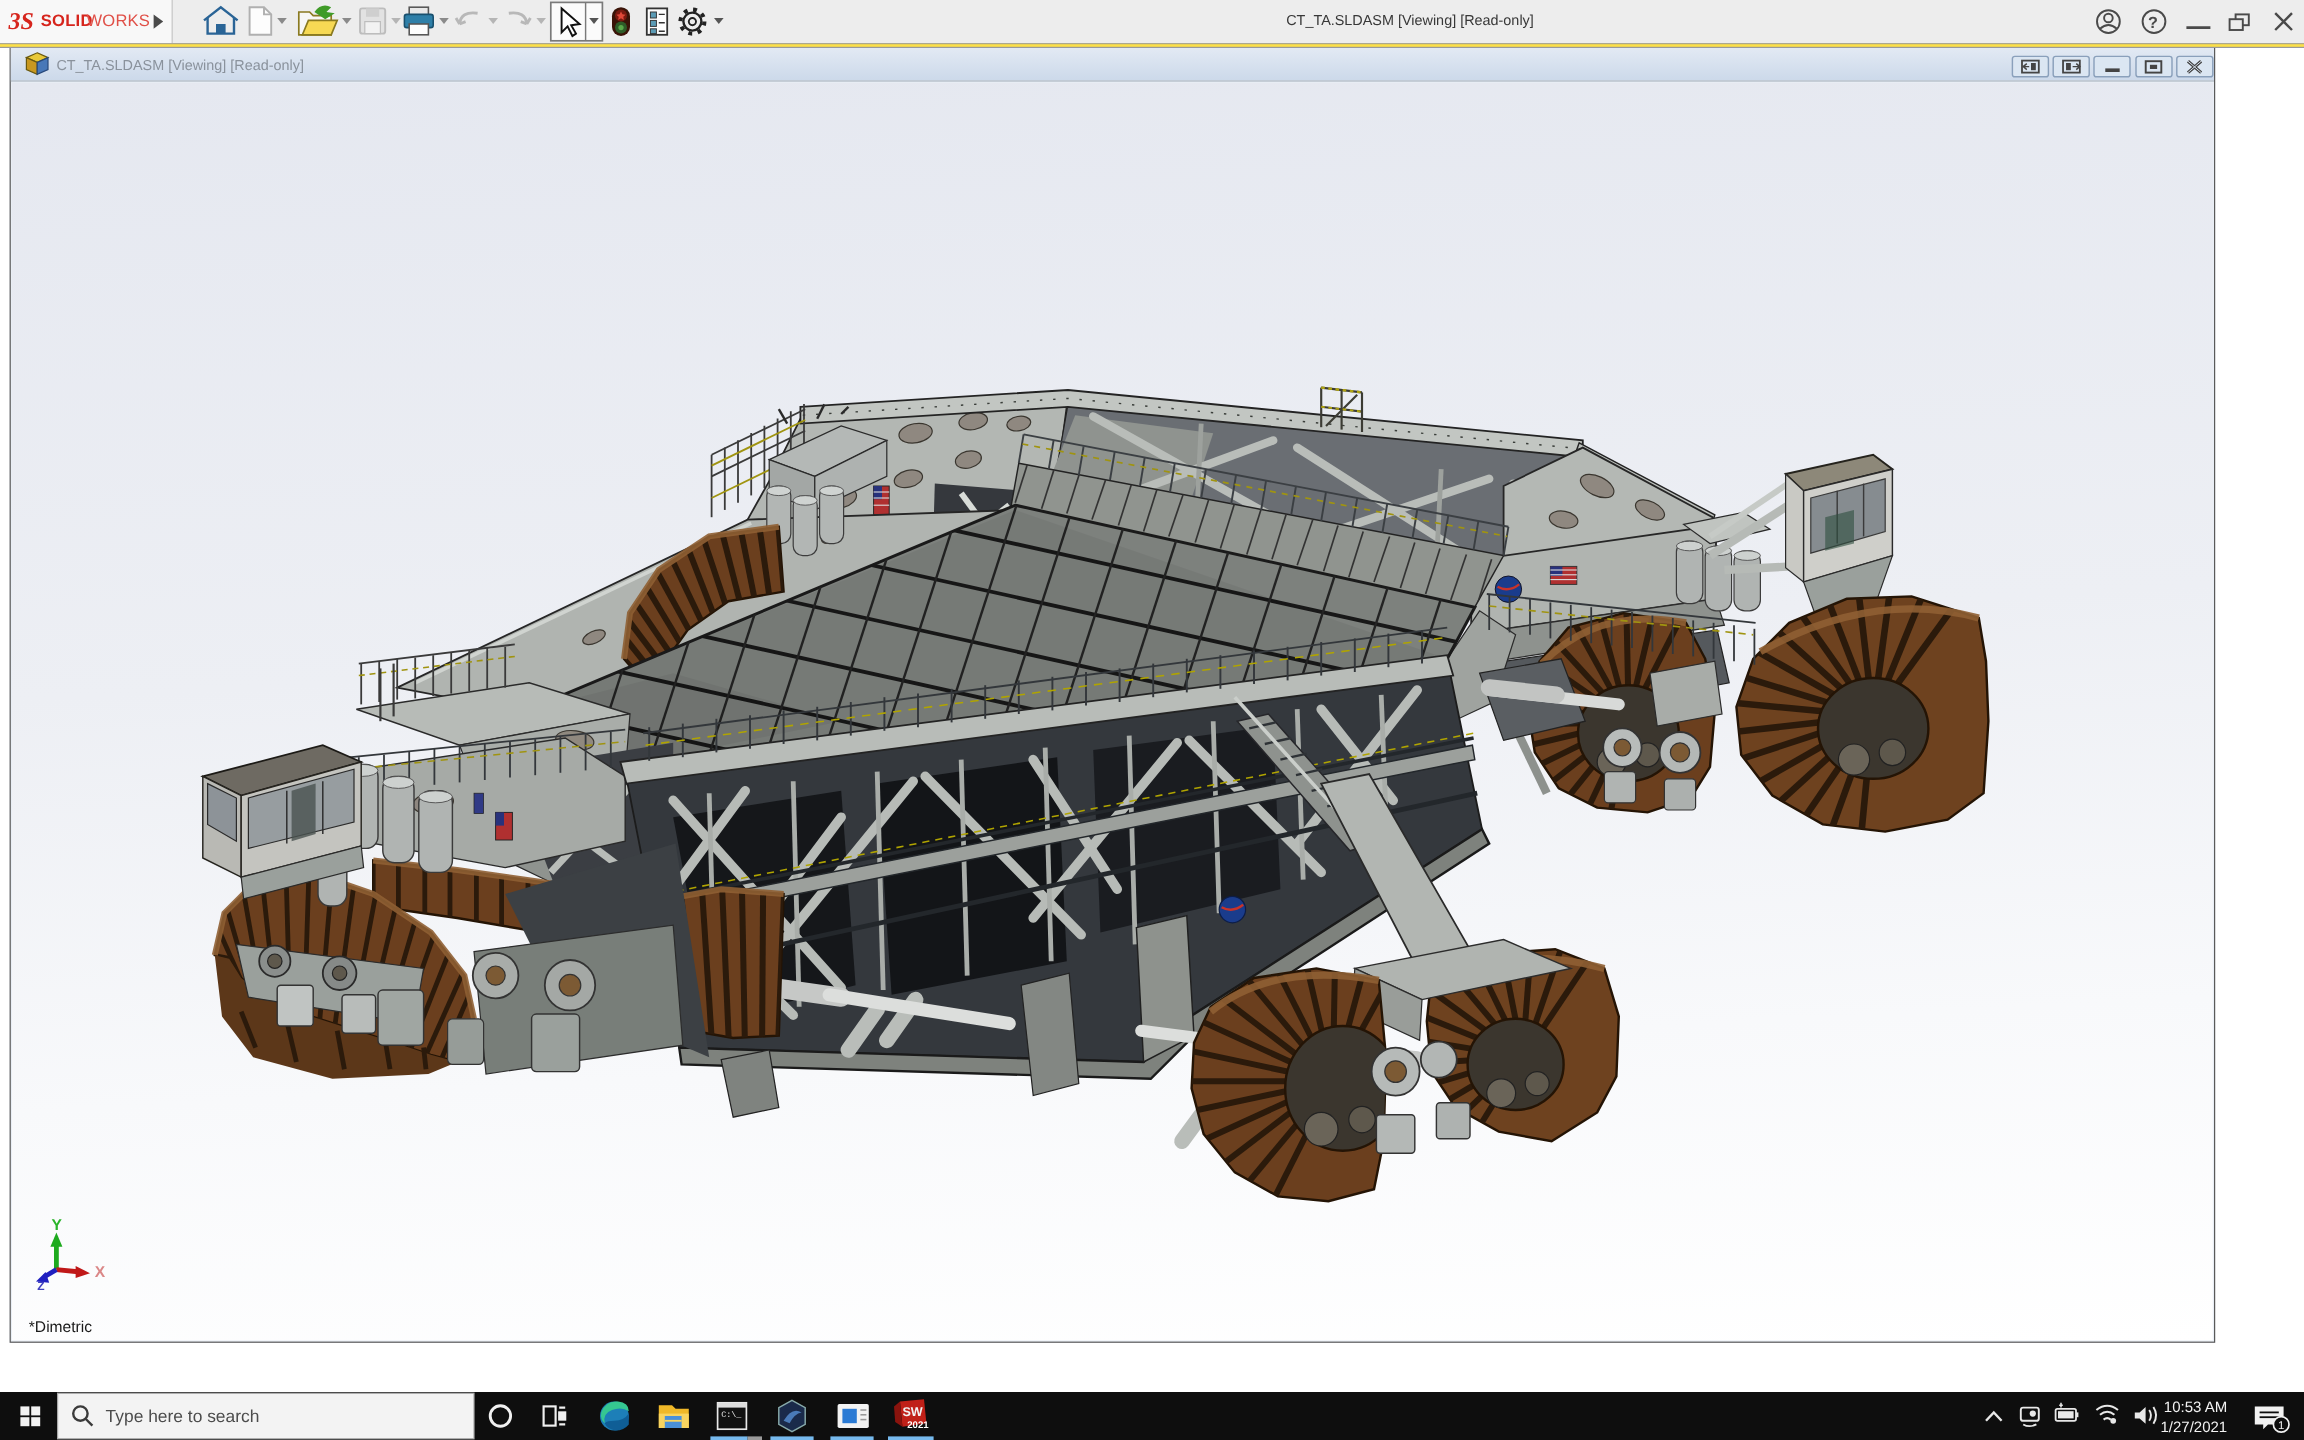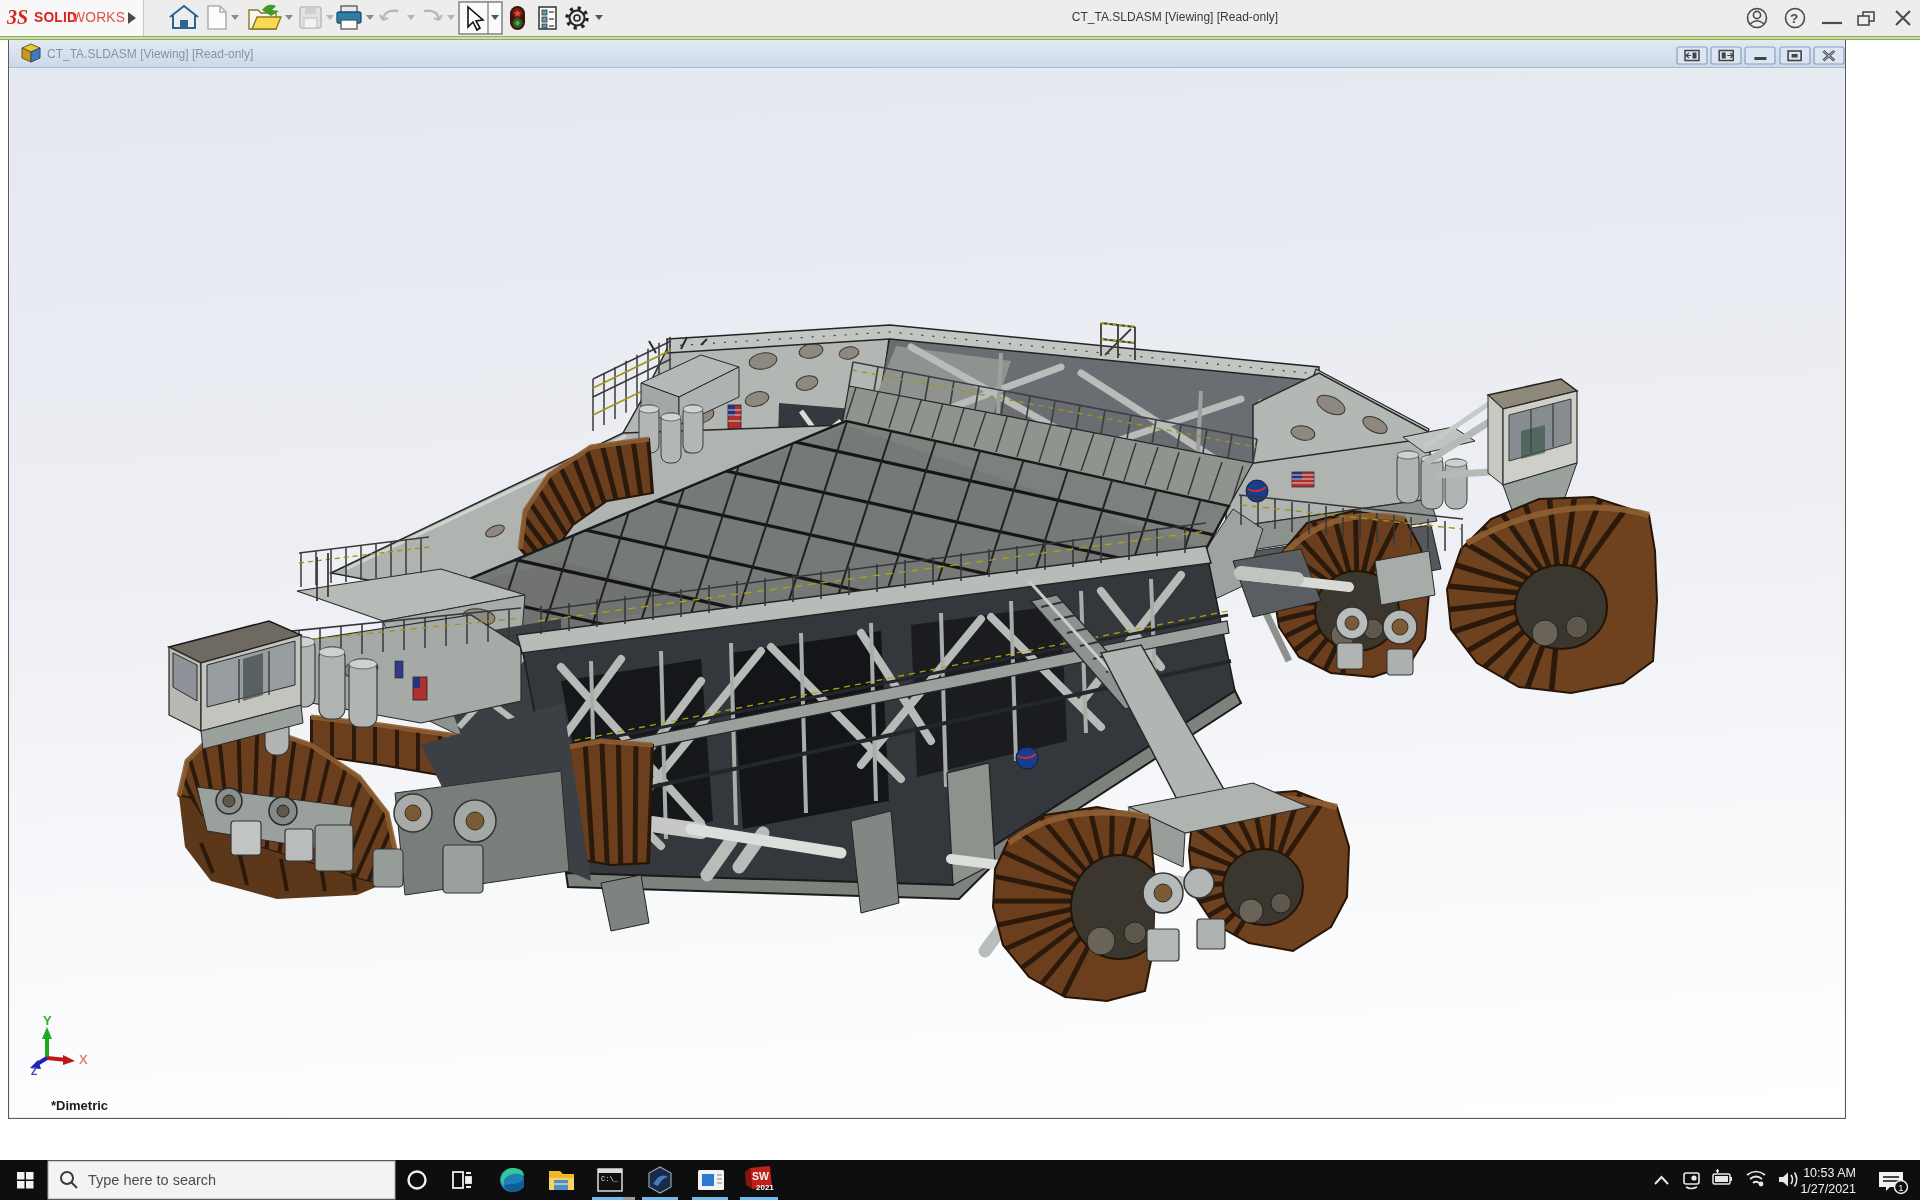--- a/index.html
+++ b/index.html
@@ -1,31 +1,31 @@
 <!DOCTYPE html>
 <html><head>
 <meta charset="utf-8">
 <style>
   * { margin:0; padding:0; box-sizing:border-box; }
   html,body { width:1920px; height:1200px; overflow:hidden; background:#fff;
     font-family:"Liberation Sans", sans-serif; }
   
   #appbar { position:absolute; left:0; top:0; width:1920px; height:40px;
-    background:#bef264; border-bottom:1px solid #9a9a9a; }
+    background:#fde047; border-bottom:1px solid #9a9a9a; }
   #apptitle { position:absolute; left:1030px; top:10px; width:290px; text-align:center;
     font-size:12px; color:#383838; }
   
   #docwin { position:absolute; left:8px; top:38px; width:1838px; height:1081px;
     background:#e9eef5; border:1px solid #5a5a5a; }
   #doctitle { position:absolute; left:0px; top:0px; width:1836px; height:29px;
     background:linear-gradient(#e3eaf4,#ccd9ea); border-bottom:1px solid #aeb8c2; }
   #doctext { position:absolute; left:38px; top:8px; font-size:12px; color:#8a929c; }
   #viewport { position:absolute; left:1px; top:30px; width:1834px; height:1048px;
     background:linear-gradient(177deg,#e5e8f0 0%, #edeff4 45%, #f8f9fb 75%, #ffffff 100%); }
-  #dimetric { position:absolute; left:14px; bottom:4px; font-size:13px; font-weight:bold; color:#1a1a1a;margin-left:27px; }
+  #dimetric { position:absolute; left:14px; bottom:4px; font-size:13px; font-weight:normal; color:#1a1a1a; }
   
   #taskbar { position:absolute; left:0; top:1160px; width:1920px; height:52px; background:#101010; }
 </style>
 </head>
 <body>
 
 <div id="docwin">
   <div id="viewport">
     <svg width="1834" height="1048" viewBox="9 68 1834 1048">
       <g id="model">

